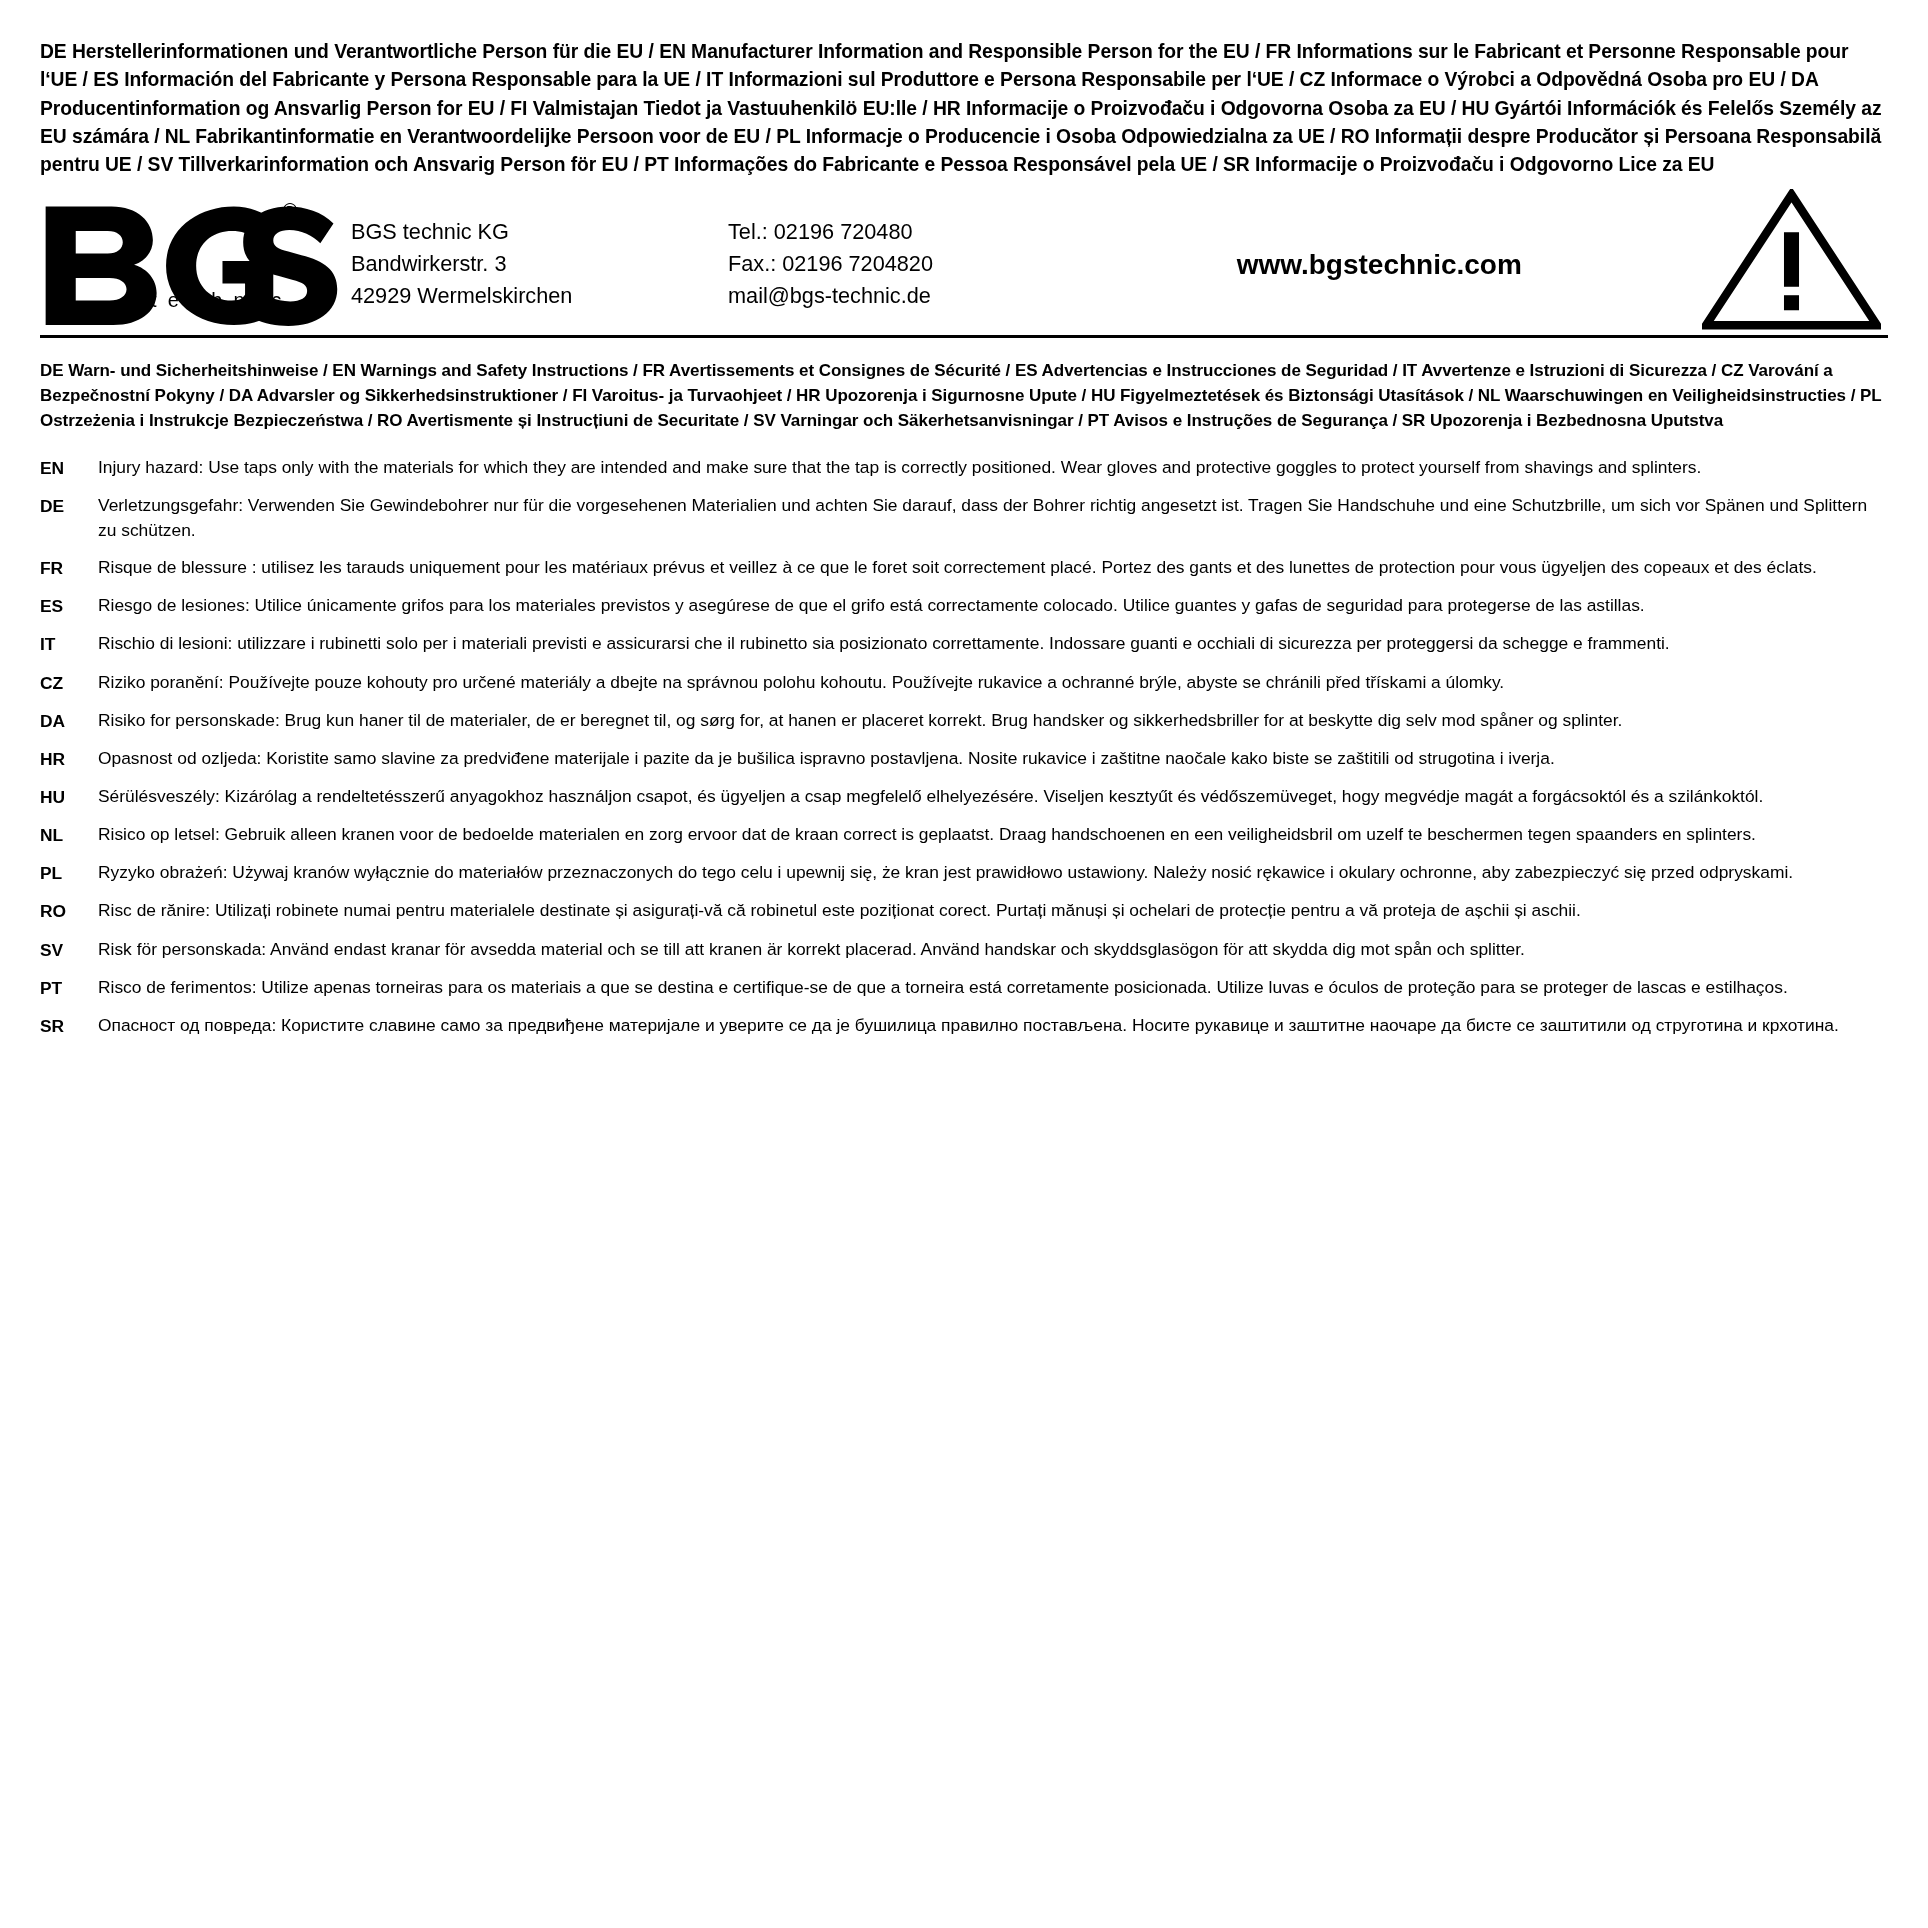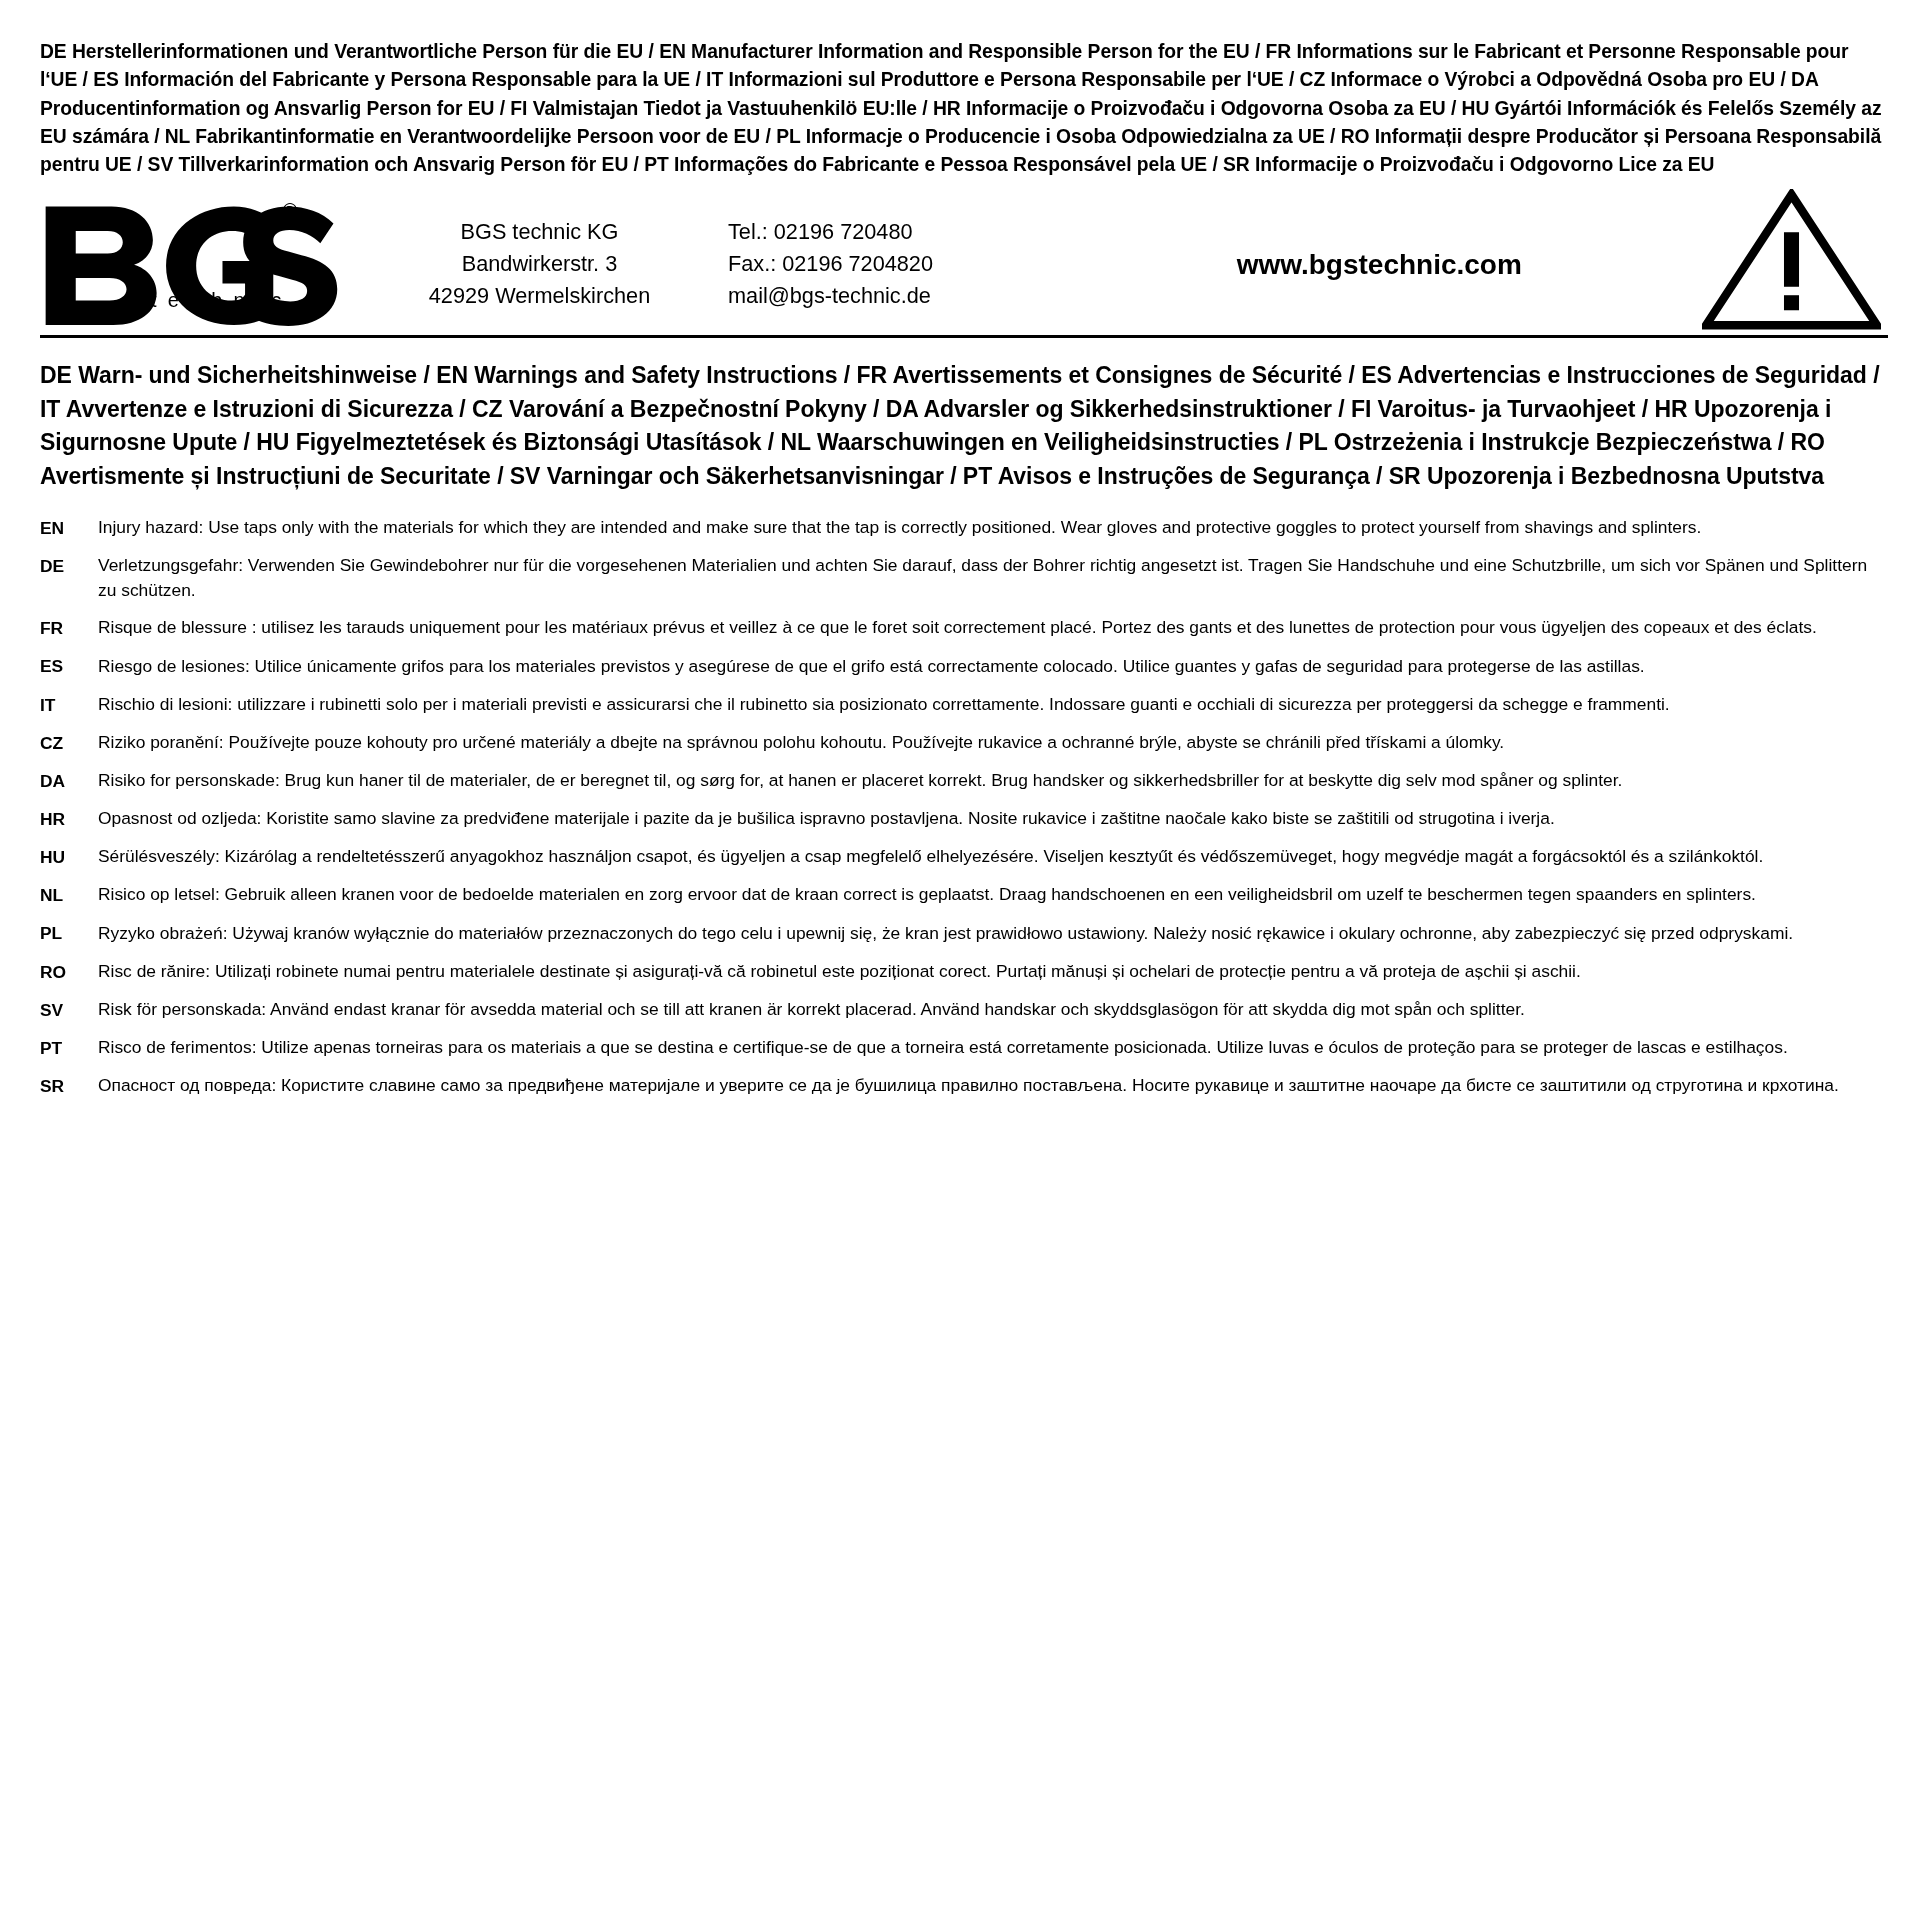--- a/index.html
+++ b/index.html
@@ -47,21 +47,20 @@
     position: relative;
     height: 132px;
   }
   .logo-block svg { display: block; }
 
   .addr-block {
     flex: 0 0 377px;
     font-size: 21.7px;
     line-height: 1.48;
     padding-top: 5.6px;
-    text-align: center;
   }
   .contact-block {
     flex: 0 0 348px;
     font-size: 21.7px;
     line-height: 1.48;
     padding-top: 5.6px;
   }
   .web-block {
     flex: 1 1 auto;
     text-align: center;
@@ -70,21 +69,21 @@
     padding-top: 7.5px;
   }
   .warn-tri {
     flex: 0 0 198px;
     text-align: right;
     padding-right: 7.5px;
   }
 
   
   .warn-title {
-    font-size: 23px;
+    font-size: 17px;
     font-weight: bold;
     line-height: 1.47;
     letter-spacing: -0.05px;
     margin: 21px 0 21px 0;
   }
 
   
   .lang-list {
     margin-top: 5.6px;
   }

